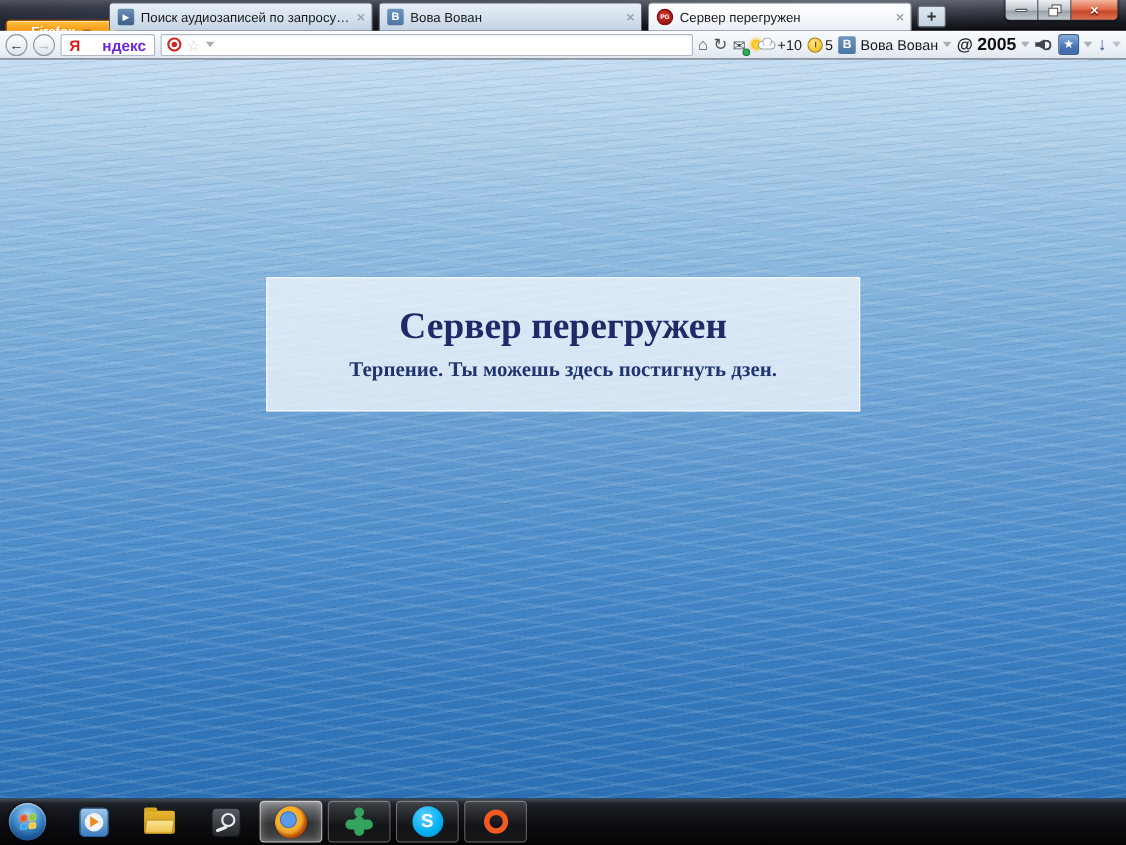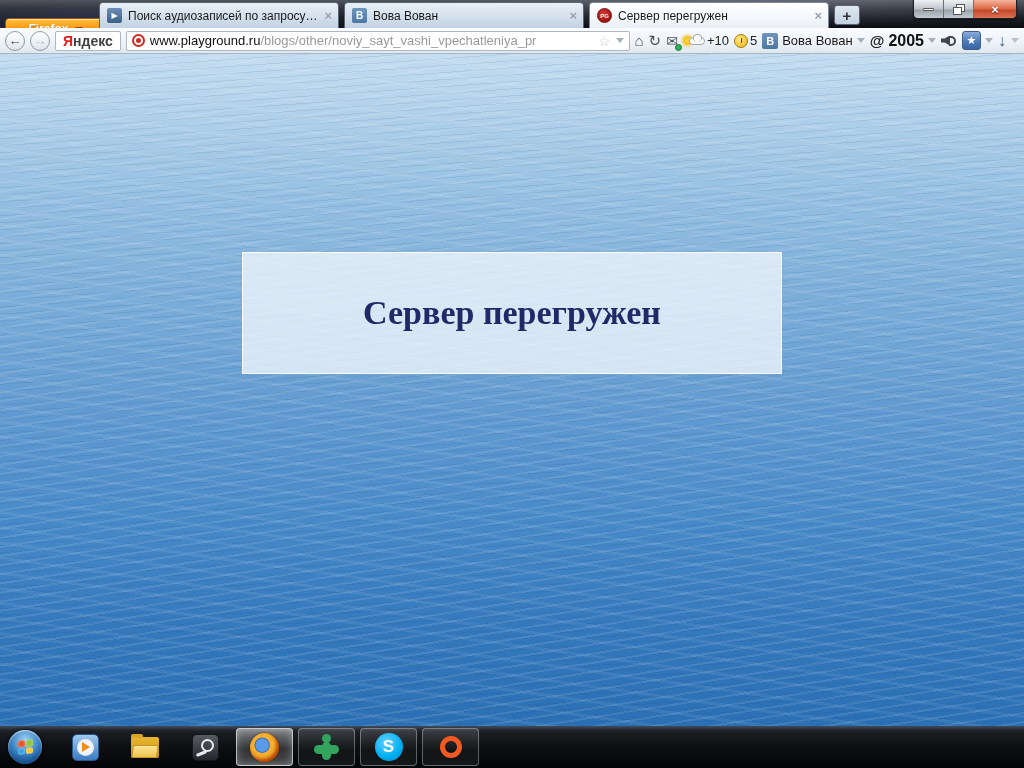--- a/index.html
+++ b/index.html
@@ -68,21 +68,21 @@
     background:linear-gradient(180deg,#fafcfe 0%, #eef3f8 55%, #dfe7ee 100%);
     border-bottom:1px solid #a9b7c4;
     display:flex; align-items:center; padding:0 5px; gap:5px;
   }
   .nav-circle { width:20px; height:20px; border-radius:50%; border:1px solid #8d99a5;
     background:linear-gradient(180deg,#ffffff,#dde4ea); display:flex; align-items:center; justify-content:center;
     font-size:13px; font-weight:bold; color:#3a3f45; }
   .nav-circle.disabled { color:#b3bac1; }
   .yandex-box { height:20px; border:1px solid #aeb8c2; border-radius:2px; background:#fff;
     display:flex; align-items:center; padding:0 7px; font-size:14px; font-weight:bold; }
-  .ya-red { color:#e01e1e; } .ya-black { color:#404040; }
+  .ya-red { color:#e01e1e; } .ya-black { color:#6d28d9;padding-left:20px; }
   .urlbar { flex:1; height:20px; border:1px solid #aeb8c2; border-radius:2px; background:#fff;
     display:flex; align-items:center; padding:0 5px; gap:5px; min-width:0; }
   .site-fav { width:13px; height:13px; border-radius:50%; border:2px solid #cf2a22; background:#fff; position:relative; flex:0 0 13px; }
   .site-fav::after { content:""; position:absolute; left:2px; top:2px; width:5px; height:5px; border-radius:50%; background:#cf2a22; }
   .url-text { flex:1; font-size:13px; white-space:nowrap; overflow:hidden; min-width:0; }
   .url-host { color:#111; } .url-path { color:#999; }
   .url-star { color:#c9c9c9; font-size:14px; line-height:1; }
   .caret-gray { width:0; height:0; border-left:4px solid transparent; border-right:4px solid transparent; border-top:5px solid #a7b0b8; }
   .nav-glyph { font-size:15px; color:#4a5258; line-height:1; }
   .mail-wrap { position:relative; font-size:14px; color:#4a5258; }
@@ -245,21 +245,20 @@
         <span>→</span>
       </div>
 
     <div class="yandex-box">
       <span class="ya-red">Я</span>
         <span class="ya-black">ндекс</span>
     </div>
 
     <div class="urlbar">
       <span class="site-fav"></span>
-      <span class="url-text"><span class="url-host">www.playground.ru</span><span class="url-path">/blogs/other/noviy_sayt_vashi_vpechatleniya_pr</span></span>
       <span class="url-star">☆</span>
       <span class="caret-gray"></span>
     </div>
 
     <span class="nav-glyph">⌂</span>
     <span class="nav-glyph">↻</span>
 
     <span class="mail-wrap">
       <span>✉</span>
       <span class="mail-badge"></span>
@@ -298,20 +297,21 @@
       <span class="caret-gray"></span>
     </span>
 
     <span class="dl-arrow">↓</span>
     <span class="overflow-chevron"></span>
   </div>
 
   <div class="viewport">
     <div class="message-box">
       <div class="msg-title">Сервер перегружен</div>
+      <div class="msg-sub">Терпение. Ты можешь здесь постигнуть дзен.</div>
     </div>
   </div>
 
   <div class="taskbar">
     <div class="start-orb">
       <span class="orb-flag">
         <span class="q-red"></span>
           <span class="q-green"></span>
           <span class="q-blue"></span>
           <span class="q-yellow"></span>

